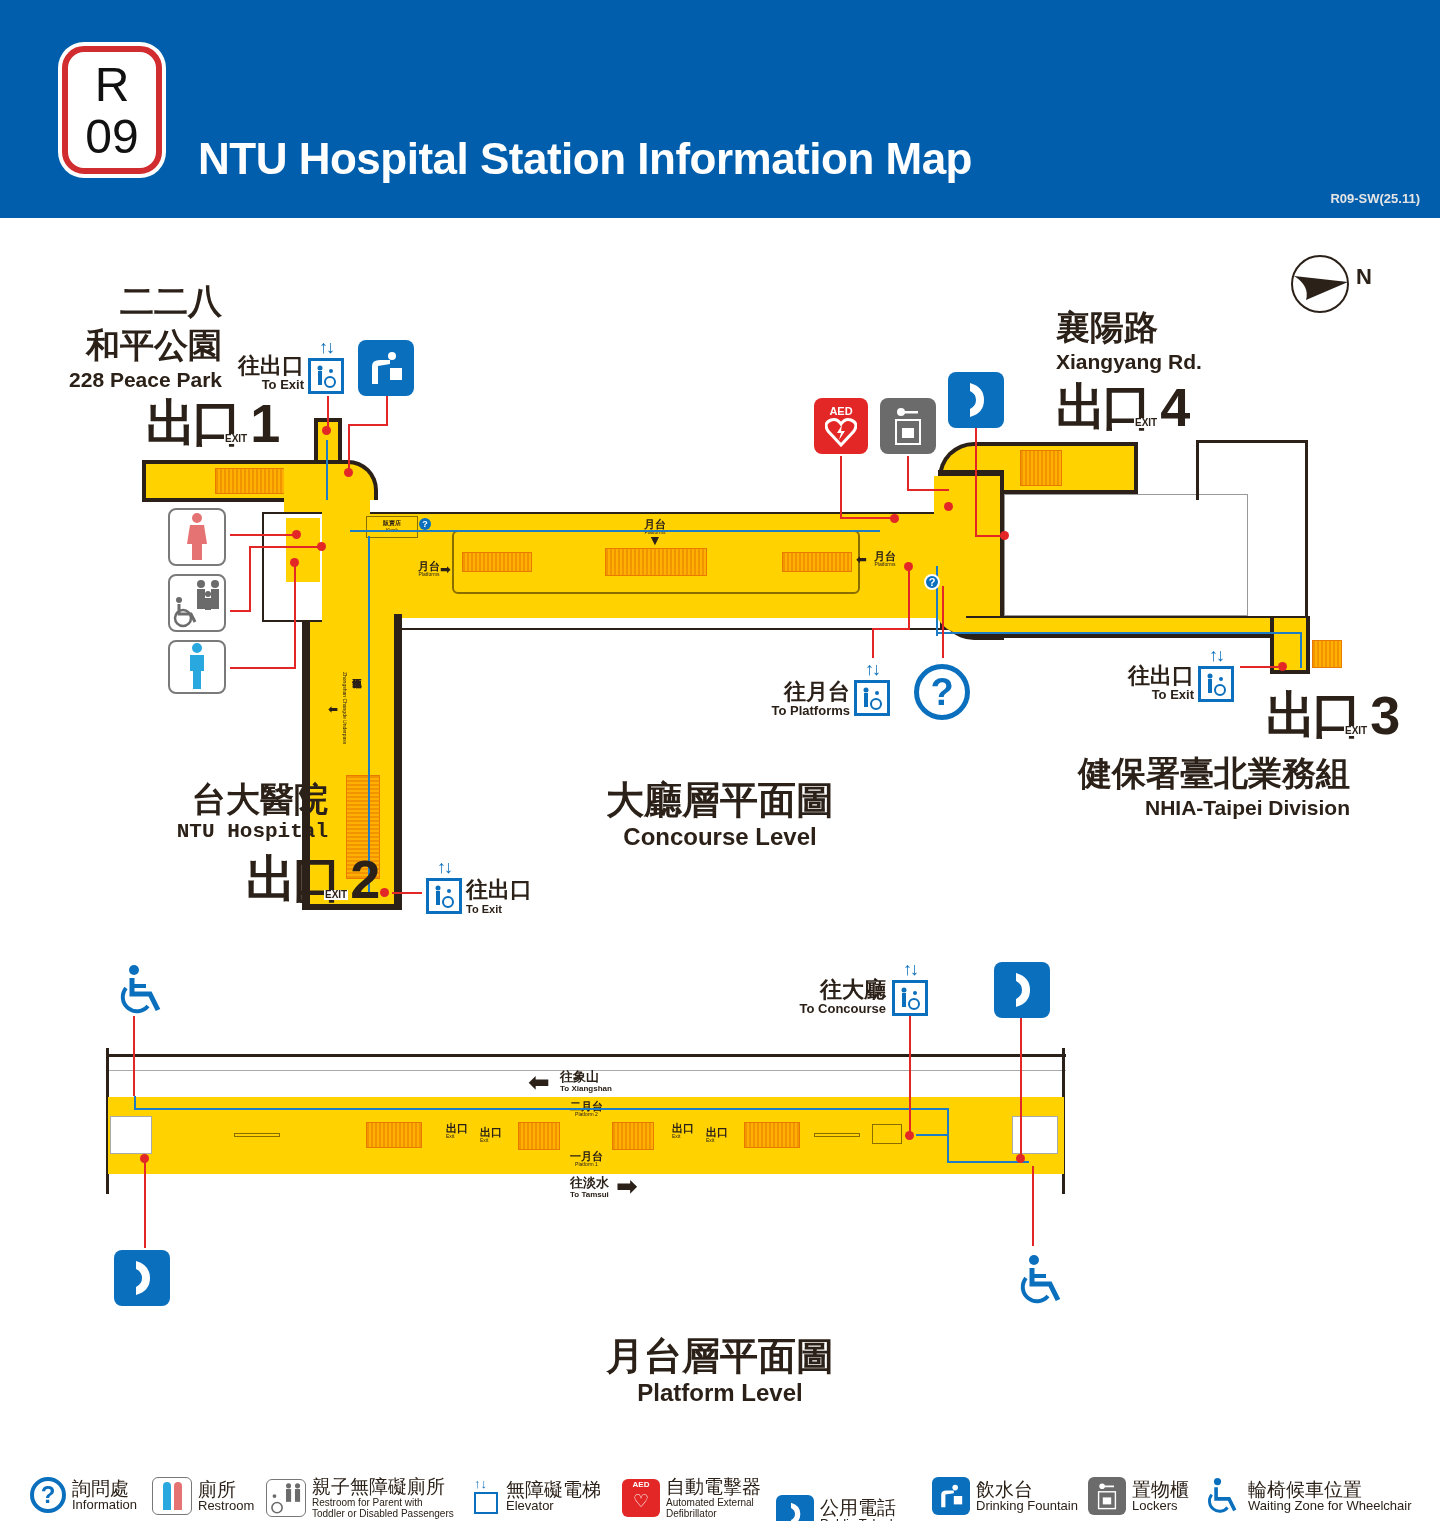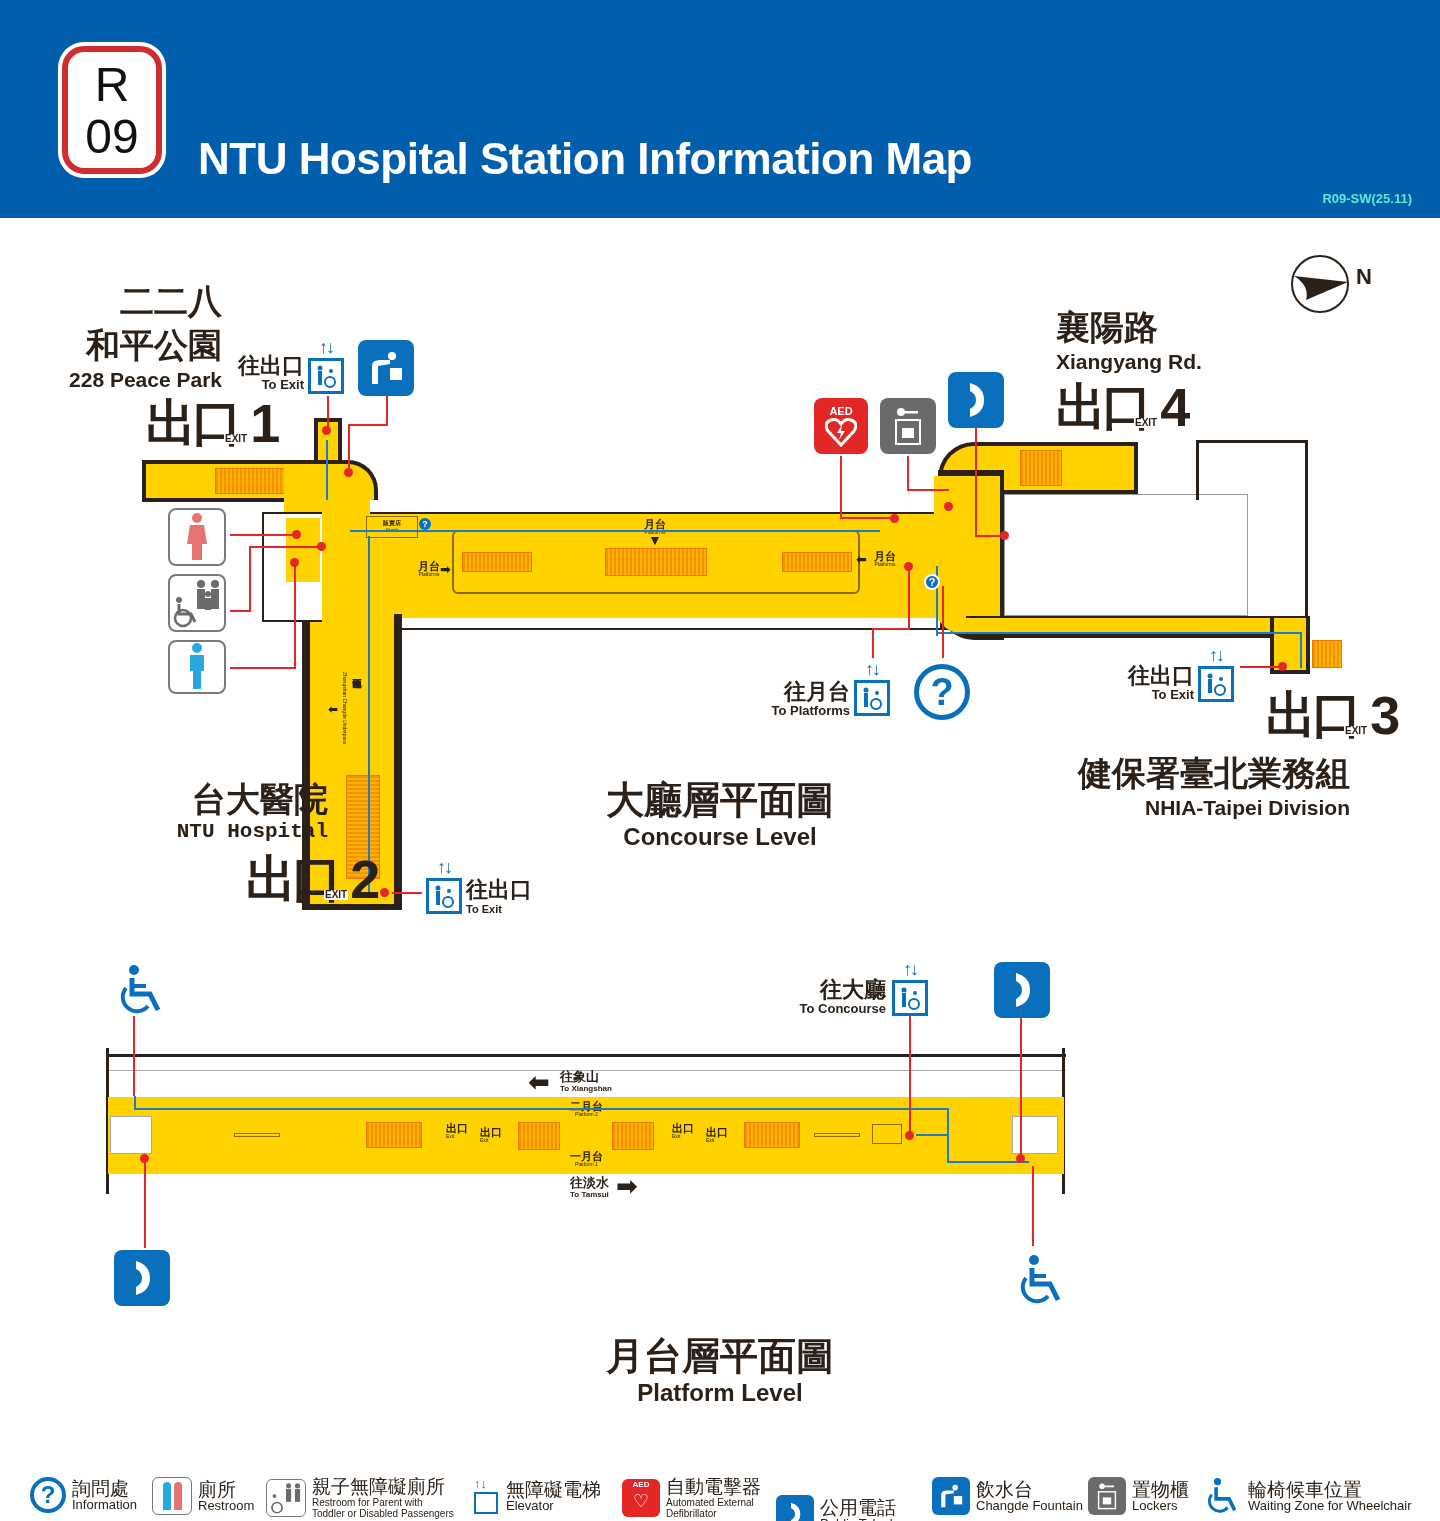--- a/index.html
+++ b/index.html
@@ -8,21 +8,21 @@
 
   
   .header { position: absolute; left: 0; top: 0; width: 1440px; height: 218px; background: #005eac; }
   .badge { position: absolute; left: 62px; top: 46px; width: 100px; height: 128px; background: #fff;
            border: 6px solid #d12c2f; border-radius: 22px; box-shadow: 0 0 0 4px #fff; text-align: center;
            color: #111; font-family: "Liberation Sans Narrow", "Liberation Sans", sans-serif; }
   .badge .l1 { position: absolute; left: 0; right: 0; top: 8px; font-size: 48px; line-height: 50px; }
   .badge .l2 { position: absolute; left: 0; right: 0; top: 60px; font-size: 48px; line-height: 50px; }
   .title-zh { position: absolute; left: 196px; top: 40px; color: #fff; font-size: 80px; font-weight: bold; letter-spacing: 2px; line-height: 90px; }
   .title-en { position: absolute; left: 198px; top: 134px; color: #fff; font-size: 44px; font-weight: bold; line-height: 50px; letter-spacing: -0.5px; }
-  .code { position: absolute; right: 28px; top: 191px; color: #5eead4; font-size: 13px; font-weight: bold; }
+  .code { position: absolute; right: 20px; top: 191px; color: #e5e5e5; font-size: 13px; font-weight: bold; }
 
   
   .abs { position: absolute; }
   .zh-big { font-weight: bold; font-size: 34px; line-height: 38px; color: #2b2118; }
   .en-mid { font-weight: bold; font-size: 21px; line-height: 24px; color: #2b2118; }
   .exit-lbl { font-weight: bold; color: #2b2118; display: flex; align-items: flex-end; }
   .exit-lbl .chu { font-size: 50px; line-height: 46px; letter-spacing: -4px; }
   .exit-lbl .ex { font-size: 10px; line-height: 10px; margin-left: -14px; margin-bottom: 2px; background: #fff; padding: 0 1px; }
   .exit-lbl .num { font-size: 54px; line-height: 46px; margin-left: 2px; }
 
@@ -530,21 +530,21 @@
 <div class="legend" style="left:932px;">
   <div style="width:38px; height:38px; background:#0a6fbd; border-radius:6px; display:flex; align-items:center; justify-content:center;">
     <svg width="28" height="28" viewBox="0 0 40 40">
         <circle cx="26" cy="8" r="4" fill="#fff"></circle>
         <path d="M6 36 L6 18 Q6 12 14 12 L24 12 L24 16 L12 18 L12 36 Z" fill="#fff"></path>
         <rect x="24" y="20" width="12" height="12" fill="#fff"></rect>
       </svg>
   </div>
   <div class="lg-text">
       <div class="lg-zh">飲水台</div>
-      <div class="lg-en">Changde Fountain</div>
+      <div class="lg-en">Drinking Fountain</div>
     </div>
 </div>
 <div class="legend" style="left:1088px;">
   <div style="width:38px; height:38px; background:#6b6b6b; border-radius:6px; display:flex; align-items:center; justify-content:center;">
     <svg width="24" height="28" viewBox="0 0 34 40">
         <circle cx="10" cy="6" r="4" fill="#fff"></circle>
         <rect x="13" y="5" width="14" height="2.5" fill="#fff"></rect>
         <rect x="5" y="14" width="24" height="24" fill="none" stroke="#fff" stroke-width="2"></rect>
         <rect x="11" y="22" width="12" height="10" fill="#fff"></rect>
       </svg>

